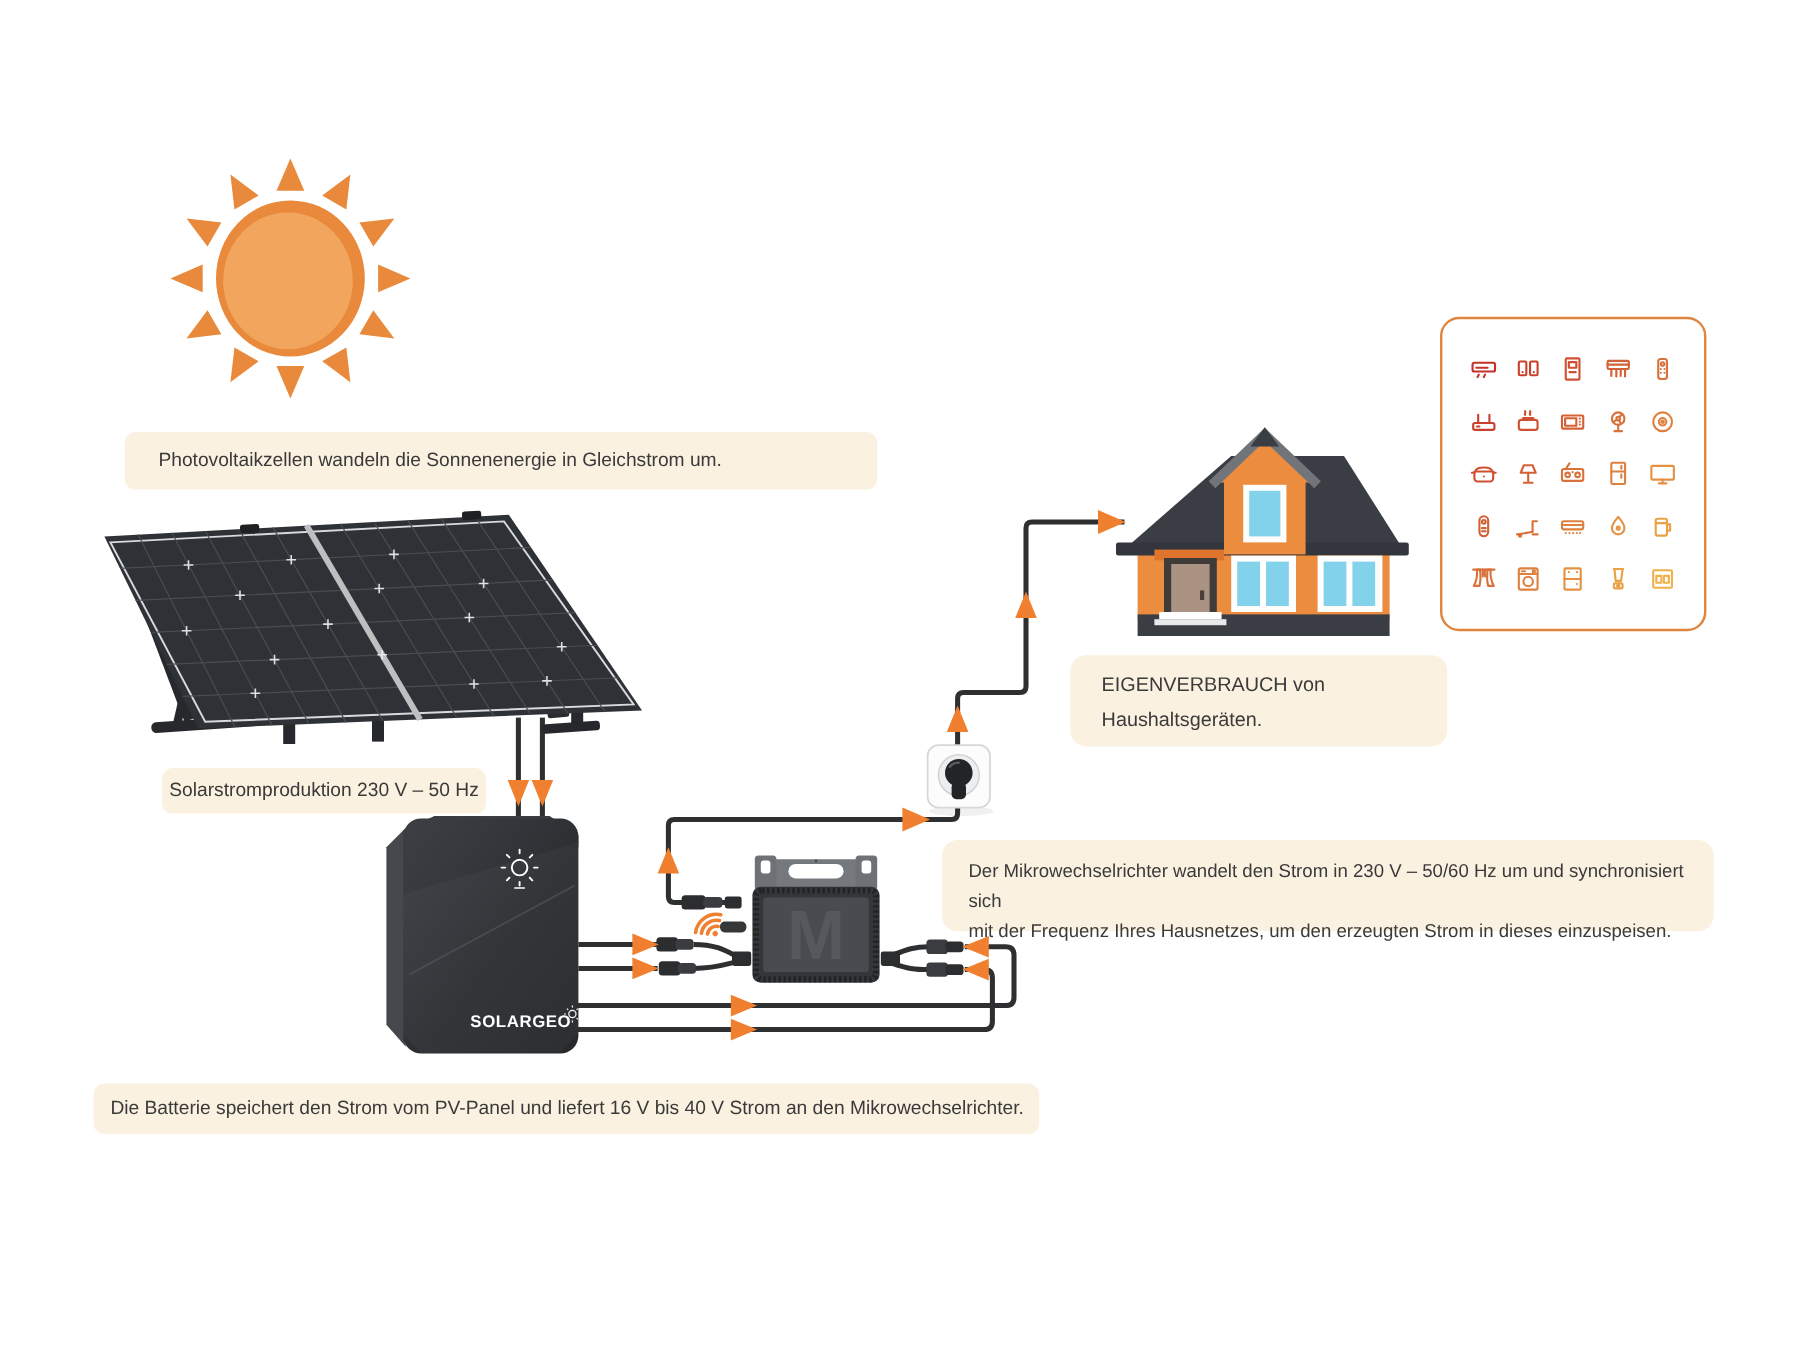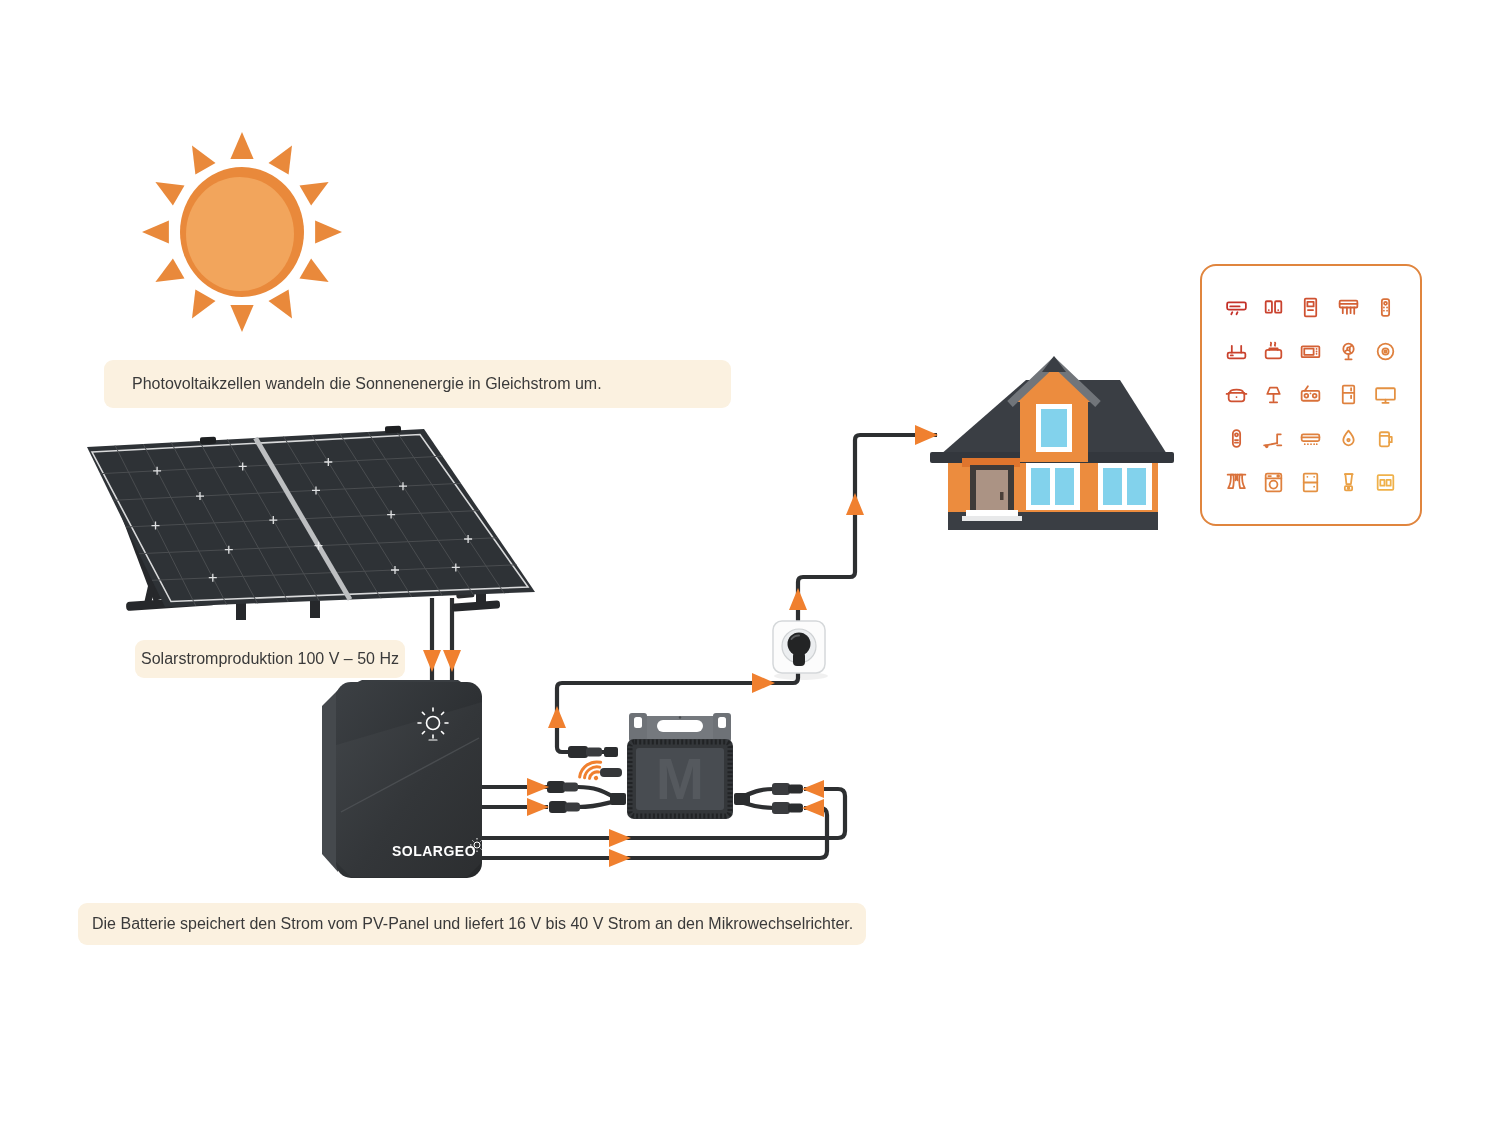--- a/index.html
+++ b/index.html
@@ -268,24 +268,32 @@
       <rect x="1127" y="468" width="19" height="37" fill="#82D2EC"></rect>
     </g>
   </g>
 </svg>
 
 <div class="note note-pv">
   <span>Photovoltaikzellen wandeln die Sonnenenergie in Gleichstrom um.</span>
 </div>
 
 <div class="note note-prod">
-  <span>Solarstromproduktion 100 V – 50 Hz</span>
-</div>
-
-
+  <span>Solarstromproduktion 230 V – 50 Hz</span>
+</div>
+
+<div class="note note-eigen">
+  <span>EIGENVERBRAUCH von</span>
+  <span>Haushaltsgeräten.</span>
+</div>
+
+<div class="note note-inv">
+  <span>Der Mikrowechselrichter wandelt den Strom in 230 V – 50/60 Hz um und synchronisiert sich</span>
+  <span>mit der Frequenz Ihres Hausnetzes, um den erzeugten Strom in dieses einzuspeisen.</span>
+</div>
 
 <div class="note note-bat">
   <span>Die Batterie speichert den Strom vom PV-Panel und liefert 16 V bis 40 V Strom an den Mikrowechselrichter.</span>
 </div>
 
 <div class="appliance-panel">
   <div class="appliance-grid">
         <div class="app-icon" style="color: rgb(196, 49, 41);">
           <svg viewBox="0 0 24 24">
             <use href="#sym-split-ac"></use>

